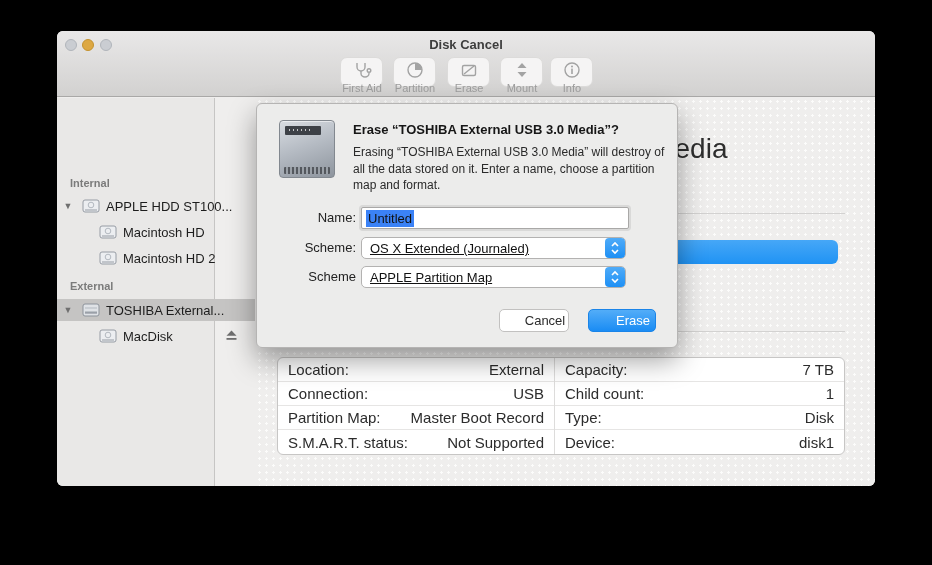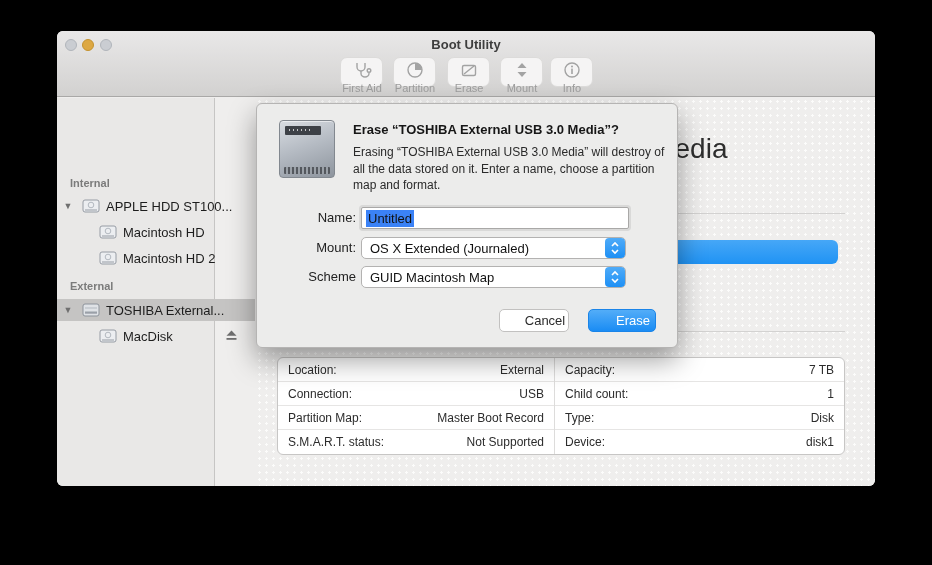--- a/index.html
+++ b/index.html
@@ -55,21 +55,21 @@
             border-radius:6px; background:linear-gradient(#46a7f7,#2093f4); z-index:1; }
 
   
   .info-table { position:absolute; left:220px; top:326px; width:568px; height:98px;
                 background:#fff; border:1px solid #c7c6c5; border-radius:6px; display:flex;
                 overflow:hidden; z-index:1; }
   .info-col { height:100%; }
   .info-col.left { width:277px; border-right:1px solid #dddcdb; }
   .info-col.right { flex:1; }
   .irow { height:24px; display:flex; align-items:center; padding:0 10px;
-          border-bottom:1px solid #e6e5e4; font-size:12px; color:#2c2c2c; }
+          border-bottom:1px solid #e6e5e4; font-size:15px; color:#2c2c2c; }
   .irow:last-child { border-bottom:none; }
   .irow .k { flex:1; text-align:left; }
   .irow .v { text-align:right; white-space:nowrap; }
 
   
   .dialog { position:absolute; left:199px; top:72px; width:422px; height:245px;
             background:#ececeb; border:1px solid #b5b4b3; border-radius:6px;
             box-shadow:0 12px 28px rgba(0,0,0,.38); z-index:5; }
   .hddicon { position:absolute; left:22px; top:16px; width:56px; height:58px; border-radius:4px;
              background:linear-gradient(160deg,#d9dde2,#b6bcc4 45%,#8e959e);
@@ -87,42 +87,42 @@
   .dlg-body  { position:absolute; left:96px; top:40px; width:318px; font-size:12px;
                line-height:1.38; color:#2a2a2a; }
   .frow-label { position:absolute; width:95px; text-align:right; font-size:13px; color:#222; }
   .name-field { position:absolute; left:104px; width:268px; height:22px; background:#fff;
                 border:1px solid #a9a8a7; border-radius:2px; box-shadow:0 0 0 2px rgba(160,160,160,.25);
                 display:flex; align-items:center; padding-left:4px; font-size:13px; color:#111; }
   .name-field .sel { background:#3b82f6; padding:1px 2px; }
   .popup { position:absolute; left:104px; width:265px; height:22px; background:#fff;
            border:1px solid #b3b2b1; border-radius:5px; display:flex; align-items:center;
            font-size:13px; color:#111; }
-  .popup .ptext { padding-left:8px; flex:1; white-space:nowrap; }
+  .popup .ptext { padding-left:8px; flex:1; white-space:nowrap;text-decoration:underline; }
   .popup .stepper { width:20px; height:20px; margin:0; border-radius:4px;
            background:linear-gradient(#4fabf8,#1e90f5); display:flex; flex-direction:column;
            align-items:center; justify-content:center; margin-right:0; }
   .stepper svg { display:block; }
   .btn { position:absolute; top:205px; height:23px; border-radius:5px; font-size:13px;
          display:flex; align-items:center; justify-content:center;padding-left:22px; }
   .btn-cancel { left:242px; width:70px; background:#fff; border:1px solid #c2c1c0; color:#2b2b2b; }
   .btn-erase  { left:331px; width:68px; background:linear-gradient(#53adf8,#1a8cf4);
                 color:#fff; border:1px solid #1a84e8; }
 </style>
 </head>
 <body>
 
 <div class="stage">
   <div class="window">
 
     <div class="header">
       <span class="tl tl-close"></span>
       <span class="tl tl-min"></span>
       <span class="tl tl-zoom"></span>
-      <div class="win-title">Boot Utility</div>
+      <div class="win-title">Disk Cancel</div>
 
       <div class="tbtn" style="left:283px;">
         <span>
           <svg width="20" height="18" viewBox="0 0 20 18">
               <path d="M5 2v4a4 4 0 0 0 8 0V2"></path>
               <path d="M9 10v2.5a4 3.5 0 0 0 8 0v-1"></path>
               <circle cx="17" cy="9.5" r="1.8"></circle>
             </svg>
         </span>
       </div>
@@ -293,34 +293,34 @@
         <div class="hconn"></div>
       </div>
       <div class="dlg-title">Erase “TOSHIBA External USB 3.0 Media”?</div>
       <div class="dlg-body">Erasing “TOSHIBA External USB 3.0 Media” will destroy of all the data stored on it. Enter a name, choose a partition map and format.</div>
 
       <div class="frow-label" style="left:4px; top:106px;">Name:</div>
       <div class="name-field" style="top:103px;">
         <span class="sel">Untitled</span>
       </div>
 
-      <div class="frow-label" style="left:4px; top:136px;">Mount:</div>
+      <div class="frow-label" style="left:4px; top:136px;">Scheme:</div>
       <div class="popup" style="top:133px;">
         <span class="ptext">OS X Extended (Journaled)</span>
         <span class="stepper">
           <svg width="10" height="16" viewBox="0 0 10 16">
               <path d="M2 6l3-3 3 3" stroke="#fff" stroke-width="1.6" fill="none"></path>
               <path d="M2 10l3 3 3-3" stroke="#fff" stroke-width="1.6" fill="none"></path>
             </svg>
         </span>
       </div>
 
       <div class="frow-label" style="left:4px; top:165px;">Scheme</div>
       <div class="popup" style="top:162px;">
-        <span class="ptext">GUID Macintosh Map</span>
+        <span class="ptext">APPLE Partition Map</span>
         <span class="stepper">
           <svg width="10" height="16" viewBox="0 0 10 16">
               <path d="M2 6l3-3 3 3" stroke="#fff" stroke-width="1.6" fill="none"></path>
               <path d="M2 10l3 3 3-3" stroke="#fff" stroke-width="1.6" fill="none"></path>
             </svg>
         </span>
       </div>
 
       <div class="btn btn-cancel">Cancel</div>
       <div class="btn btn-erase">Erase</div>

